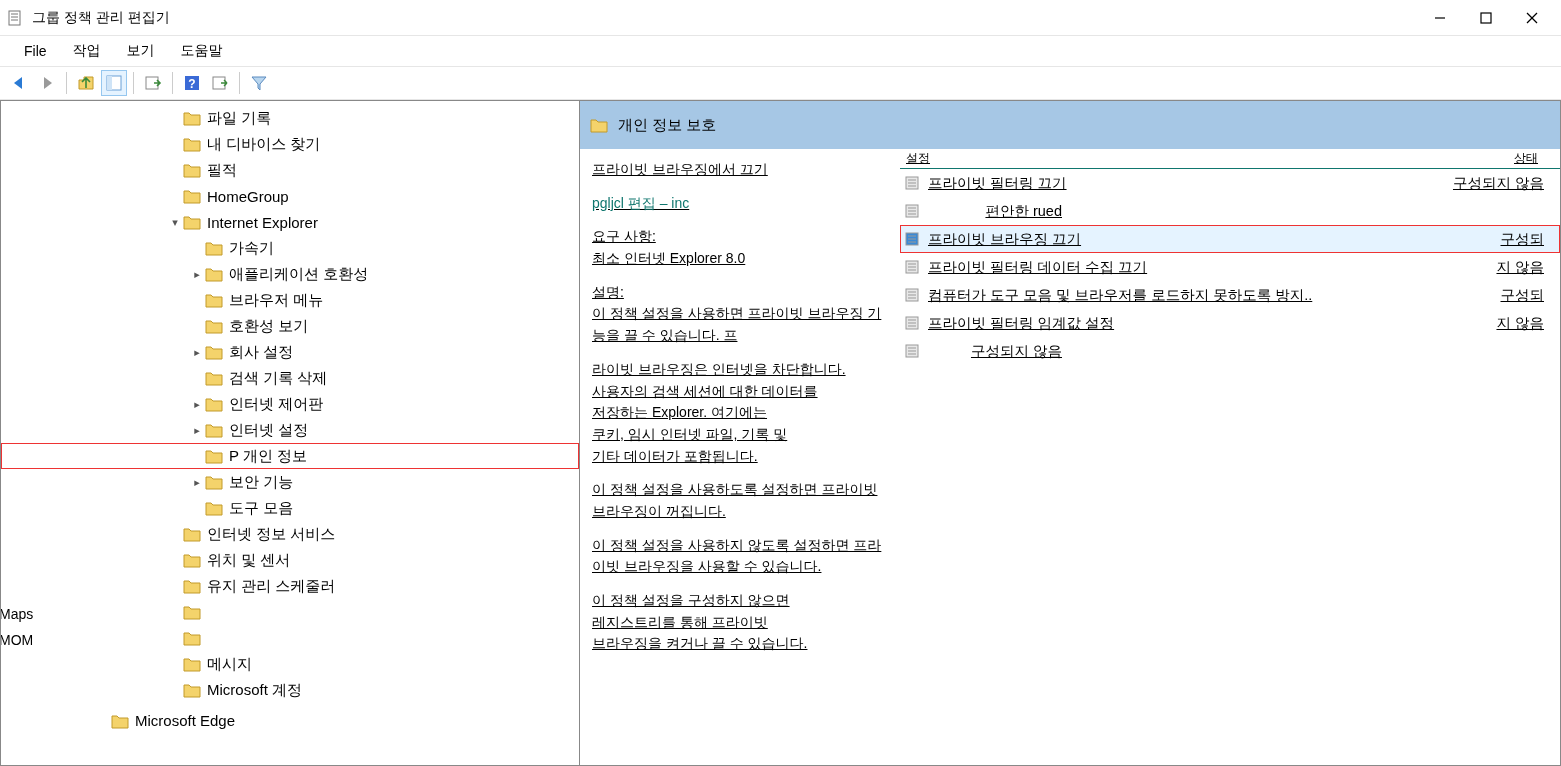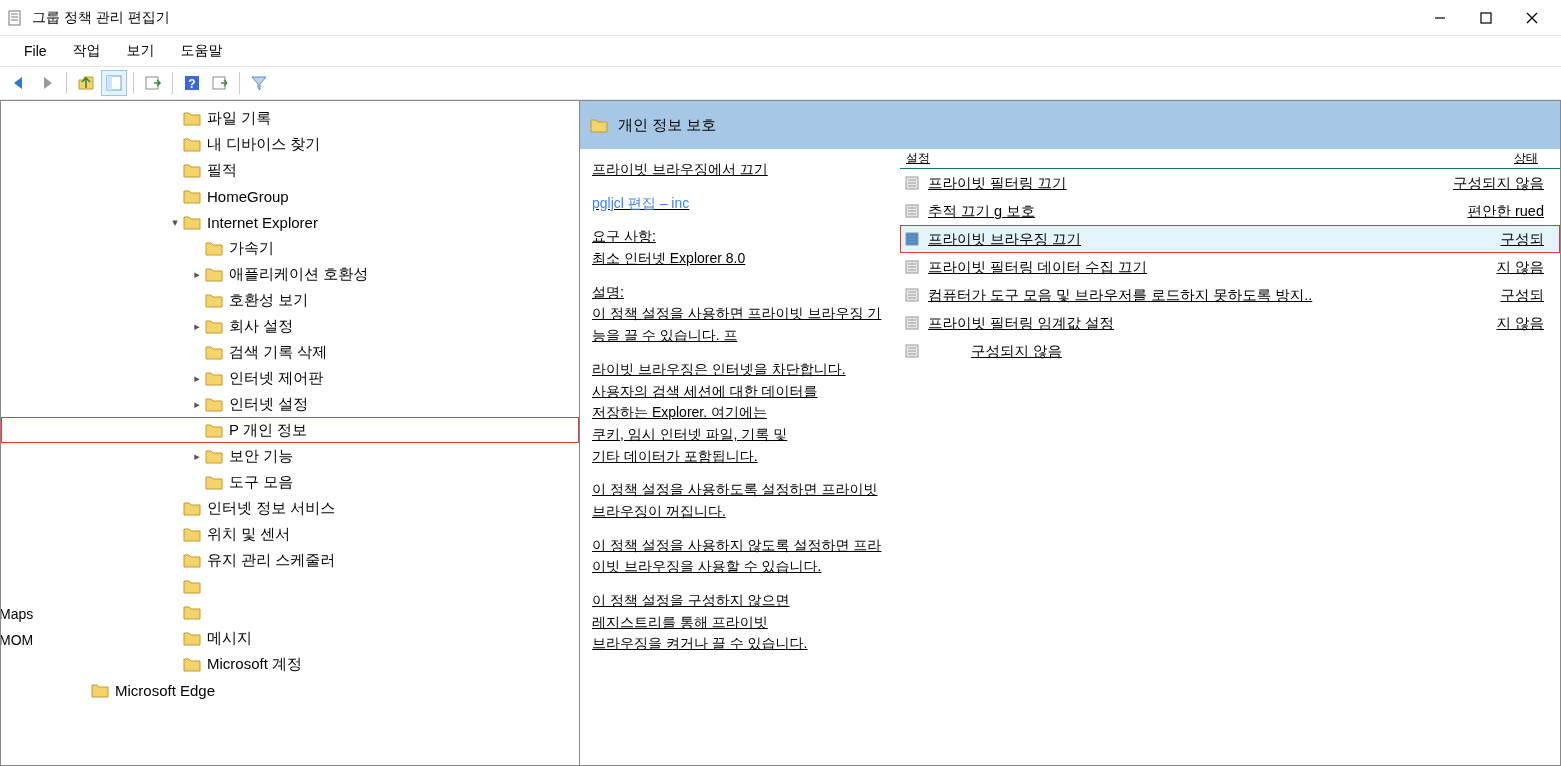--- a/index.html
+++ b/index.html
@@ -209,20 +209,29 @@
           </span>
           <span class="label">애플리케이션 호환성</span>
         </div>
         <div class="tree-item" style="padding-left: 188px;">
           <span class="expander"></span>
           <span class="folder">
             <svg width="18" height="16">
               <path d="M1 3 L6 3 L8 5 L17 5 L17 15 L1 15 Z" fill="#f4d36b" stroke="#c29a2a"></path>
             </svg>
           </span>
+          <span class="label">브라우저 메뉴</span>
+        </div>
+        <div class="tree-item" style="padding-left: 188px;">
+          <span class="expander"></span>
+          <span class="folder">
+            <svg width="18" height="16">
+              <path d="M1 3 L6 3 L8 5 L17 5 L17 15 L1 15 Z" fill="#f4d36b" stroke="#c29a2a"></path>
+            </svg>
+          </span>
           <span class="label">호환성 보기</span>
         </div>
         <div class="tree-item" style="padding-left: 188px;">
           <span class="expander">▸</span>
           <span class="folder">
             <svg width="18" height="16">
               <path d="M1 3 L6 3 L8 5 L17 5 L17 15 L1 15 Z" fill="#f4d36b" stroke="#c29a2a"></path>
             </svg>
           </span>
           <span class="label">회사 설정</span>
@@ -337,21 +346,21 @@
         </div>
         <div class="tree-item" style="padding-left: 166px;">
           <span class="expander"></span>
           <span class="folder">
             <svg width="18" height="16">
               <path d="M1 3 L6 3 L8 5 L17 5 L17 15 L1 15 Z" fill="#f4d36b" stroke="#c29a2a"></path>
             </svg>
           </span>
           <span class="label">Microsoft 계정</span>
         </div>
-        <div class="tree-item" style="padding-left: 74px;">
+        <div class="tree-item" style="padding-left: 94px; align-items: flex-end;">
           <span class="expander"></span>
           <span class="folder">
             <svg width="18" height="16">
               <path d="M1 3 L6 3 L8 5 L17 5 L17 15 L1 15 Z" fill="#f4d36b" stroke="#c29a2a"></path>
             </svg>
           </span>
           <span class="label">Microsoft Edge</span>
         </div>
       </div>
   </div>
@@ -359,21 +368,21 @@
   <div class="right-panel">
     <div class="right-header">
       <svg width="18" height="16">
           <path d="M1 3 L6 3 L8 5 L17 5 L17 15 L1 15 Z" fill="#f4d36b" stroke="#c29a2a"></path>
         </svg>
       <span style="font-size:15px;">개인 정보 보호</span>
     </div>
     <div class="right-body">
       <div class="detail-col">
         <p>프라이빗 브라우징에서 끄기</p>
-        <p style="color:#3b82f6;">pgljcl 편집 – inc</p>
+        <p style="color:#0f766e;">pgljcl 편집 – inc</p>
         <p>
           <span>요구 사항:</span><br>
           <span>최소 인터넷 Explorer 8.0</span>
         </p>
         <p>
           <span>설명:</span><br>
           <span>이 정책 설정을 사용하면 프라이빗 브라우징 기능을 끌 수 있습니다. 프</span>
         </p>
         <p style="white-space:pre-line;">라이빗 브라우징은 인터넷을 차단합니다.
 사용자의 검색 세션에 대한 데이터를
@@ -406,21 +415,20 @@
             </div>
             <div class="list-row">
               <span class="ico">
                 <svg width="16" height="16">
                   <rect x="2" y="2" width="12" height="12" fill="#e8e8e8" stroke="#999"></rect>
                   <line x1="4" y1="5" x2="12" y2="5" stroke="#999"></line>
                   <line x1="4" y1="8" x2="12" y2="8" stroke="#999"></line>
                   <line x1="4" y1="11" x2="12" y2="11" stroke="#999"></line>
                 </svg>
               </span>
-              <span class="name">추적 끄기          g 보호</span>
               <span class="state">편안한 rued</span>
             </div>
             <div class="list-row selected">
               <span class="ico">
                 <svg width="16" height="16">
                   <rect x="2" y="2" width="12" height="12" fill="#e8e8e8" stroke="#999"></rect>
                   <line x1="4" y1="5" x2="12" y2="5" stroke="#999"></line>
                   <line x1="4" y1="8" x2="12" y2="8" stroke="#999"></line>
                   <line x1="4" y1="11" x2="12" y2="11" stroke="#999"></line>
                 </svg>

